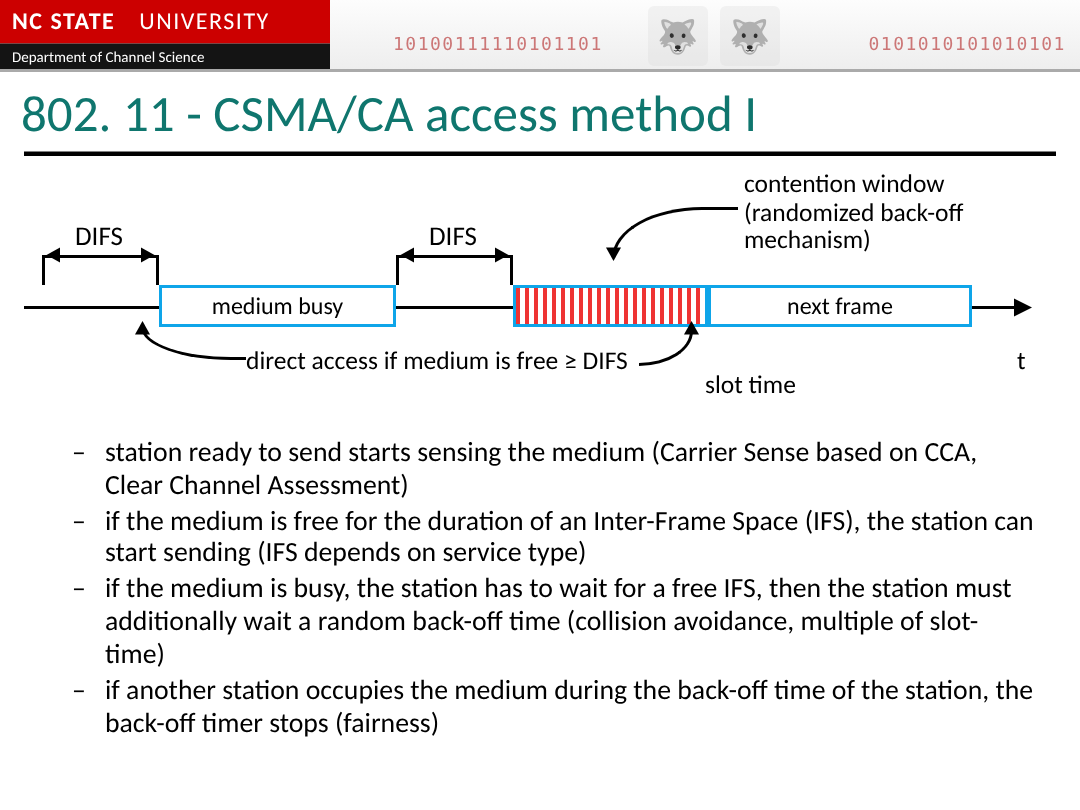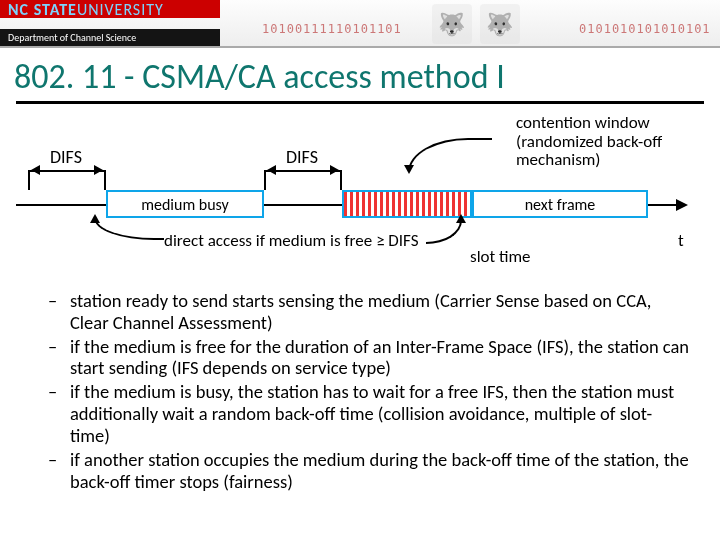--- a/index.html
+++ b/index.html
@@ -1,39 +1,39 @@
 <!DOCTYPE html>
 <html><head>
 <meta charset="utf-8">
 <style>
   * { margin: 0; padding: 0; box-sizing: border-box; }
   body { width: 720px; height: 540px; font-family: Calibri, Arial, sans-serif; background: #fff; overflow: hidden; }
 
   
   .banner { position: relative; width: 100%; height: 48px; background: linear-gradient(#fdfdfd,#eee); border-bottom: 2px solid #aaa; }
-  .brick { position:absolute; left:0; top:0; width:220px; height:18px; background:#c00; color:#7dd3fc; font-weight:bold; font-size:16px; letter-spacing:1px; padding:4px 8px; display:flex; align-items:center; }
-  .brick .thin { font-weight:300; margin-left:0; }
+  .brick { position:absolute; left:0; top:0; width:220px; height:29px; background:#c00; color:#ffffff; font-weight:bold; font-size:16px; letter-spacing:1px; padding:4px 8px; display:flex; align-items:center; }
+  .brick .thin { font-weight:300; margin-left:16px; }
   .dept { position:absolute; left:0; top:29px; width:220px; height:17px; background:#141414; color:#fff; font-size:10px; padding:2px 8px; display:flex; align-items:center; }
   .wolf { position:absolute; top:4px; width:40px; height:40px; background:#ccc3; border-radius:4px; display:flex; align-items:center; justify-content:center; font-size:22px; color:#988; }
   .wolf.w1 { left:432px; }
   .wolf.w2 { left:480px; }
   .bits { position:absolute; top:22px; font-family:monospace; font-size:12px; color:#c77; letter-spacing:1px; }
   .bits.b1 { left:262px; }
   .bits.b2 { left:579px; }
 
   
   .title { font-size:34px; color:#0f766e; padding:8px 14px 4px 14px; }
   .rule { height:3px; background:#000; margin:0 16px 10px 16px; }
 
   
   .diagram { position:relative; width:688px; height:170px; margin:0 16px; font-size:16px; color:#000; }
   .difs-lbl { position:absolute; top:32px; font-size:18px; }
   .difs-lbl.l1 { left:34px; }
   .difs-lbl.l2 { left:270px; }
-  .cw-lbl { position:absolute; left:480px; top:0; width:200px; font-size:17px; line-height:1.1;margin-left:20px; }
+  .cw-lbl { position:absolute; left:480px; top:0; width:200px; font-size:17px; line-height:1.1; }
 
   
   .brk { position:absolute; top:56px; height:20px; border-left:2px solid #000; border-right:2px solid #000; }
   .brk::before{ content:""; position:absolute; left:0; right:0; top:0; border-top:2px solid #000; }
   .brk .arL,.brk .arR{ position:absolute; top:-5px; width:0;height:0;border-top:5px solid transparent;border-bottom:5px solid transparent;}
   .brk .arL{ left:1px; border-right:9px solid #000;}
   .brk .arR{ right:1px; border-left:9px solid #000;}
   .brk.d1{ left:12px; width:78px; }
   .brk.d2{ left:248px; width:78px; }
 

